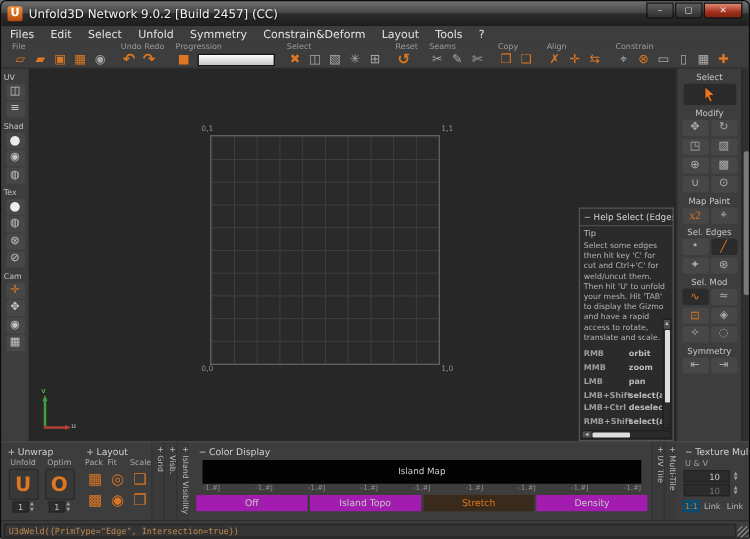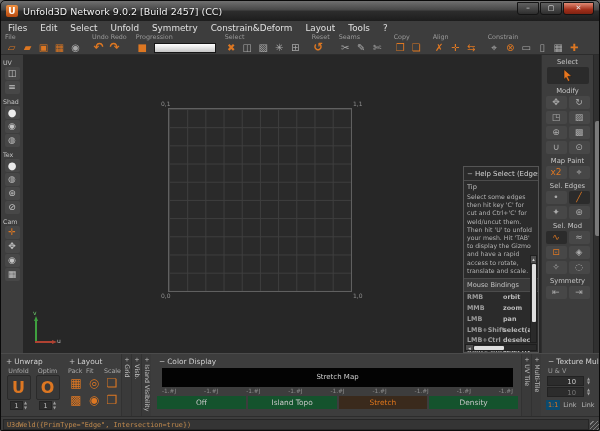--- a/index.html
+++ b/index.html
@@ -16,21 +16,21 @@
   .win-controls{margin-left:auto;display:flex;gap:1px;align-self:flex-start;margin-top:1px;}
   .win-btn{width:22px;height:13px;background:linear-gradient(#5f5f5f,#2e2e2e);border:1px solid #141414;
     border-radius:0 0 3px 3px;color:#e6e6e6;font-size:7px;text-align:center;line-height:11px;box-sizing:border-box;}
   .win-btn.close{width:31px;background:linear-gradient(#e28a74,#a22f1a 60%,#7e2212);}
   
   .menubar{position:absolute;top:20px;left:0;right:0;height:13px;background:#3d3d3d;border-bottom:1px solid #333;
     display:flex;align-items:center;padding-left:7px;gap:13px;}
   .menu-item{font-size:8.8px;color:#e0e0e0;white-space:nowrap;}
   
   .toolbar{position:absolute;top:33px;left:0;right:0;height:21px;background:#3d3d3d;
-    border-bottom:1px solid #2c2c2c;display:flex;padding-left:3px;box-sizing:border-box;}
+    border-bottom:1px solid #2c2c2c;display:flex;padding-left:3px;box-sizing:border-box;justify-content:center;}
   .tb-group{display:flex;flex-direction:column;margin-right:8px;flex:none;}
   .tb-label{font-size:6.4px;color:#9a9a9a;height:7px;line-height:7px;padding-left:1px;white-space:nowrap;}
   .tb-icons{display:flex;gap:1px;align-items:center;height:13px;}
   .ti{width:15px;height:13px;font-size:10px;line-height:13px;text-align:center;color:#dd7722;cursor:default;}
   .ti.gray{color:#a8a8a8;}
   .ti.big{font-size:12px;font-weight:bold;}
   .progress{width:60px;height:8px;background:linear-gradient(#ffffff,#c6c6c6);border:1px solid #161616;margin-left:3px;}
   
   .leftbar{position:absolute;left:0;top:54px;width:22px;bottom:79px;background:#3d3d3d;border-right:1px solid #2e2e2e;}
   .ls-label{font-size:6.3px;color:#c3c3c3;padding-left:2px;margin-top:4px;}
@@ -71,21 +71,21 @@
   .hp-hscroll .arrow{position:absolute;left:0;top:0;bottom:0;width:7px;background:#4e4e4e;color:#ccc;font-size:5px;text-align:center;line-height:6px;}
   .hp-hscroll .thumb{position:absolute;left:8px;top:0.5px;width:30px;height:4.5px;background:#dedede;border-radius:1px;}
   
   .rightpanel{position:absolute;left:540px;top:54px;width:60px;height:298px;background:#3d3d3d;
     border-left:1px solid #2e2e2e;box-sizing:border-box;}
   .rp-content{position:absolute;left:0;top:0;right:8px;bottom:0;}
   .rp-label{font-size:6.8px;color:#c6c6c6;text-align:center;margin:3px 0 1px;}
   .rp-grid{display:flex;flex-wrap:wrap;gap:2px;justify-content:center;padding:0 2px;}
   .rp-ic{width:21px;height:13px;background:#474747;border-radius:2px;color:#ababab;
     font-size:9px;line-height:13px;text-align:center;}
-  .rp-ic.orange{color:#dd7722;}
+  .rp-ic.orange{color:#dd7722;font-family:Liberation Serif, serif;}
   .rp-ic.active{background:#2b2b2b;}
   .select-btn{width:42px;height:17px;margin:1px auto 0;background:#2b2b2b;border-radius:2px;
     display:flex;align-items:center;justify-content:center;}
   .rp-scroll{position:absolute;right:0;top:0;width:8px;height:100%;background:#303030;border-left:1px solid #272727;box-sizing:border-box;}
   .rp-thumb{position:absolute;right:1px;top:66px;width:5px;height:115px;background:#7a7a7a;border-radius:2px;}
   
   .bottompanels{position:absolute;left:0;top:352px;width:600px;height:63px;background:#3d3d3d;border-top:1px solid #4b4b4b;box-sizing:border-box;}
   .bp{position:absolute;top:0;height:63px;box-sizing:border-box;}
   .bp-header{font-size:7.4px;color:#d0d0d0;padding:3px 0 0 5px;white-space:nowrap;}
   .bp-header .plus{color:#c9c9c9;margin-right:2px;}
@@ -101,21 +101,21 @@
   .layout-grid{display:grid;grid-template-columns:17px 17px 17px;gap:1px;padding-left:4px;margin-top:1px;}
   .ly-lbls{display:grid;grid-template-columns:17px 17px 17px;gap:1px;padding-left:4px;margin-top:1px;}
   .ly-ic{width:16px;height:16px;color:#dd7722;font-size:12px;text-align:center;line-height:16px;}
   .vstrips{display:flex;}
   .vstrip{writing-mode:vertical-rl;font-size:6.3px;color:#bdbdbd;background:#3a3a3a;border-left:1px solid #323232;
     width:10px;height:63px;padding-top:3px;box-sizing:border-box;white-space:nowrap;overflow:hidden;}
   .stretch-bar{margin:2px 8px 0;height:19px;background:#030303;color:#cfcfcf;font-size:7px;
     text-align:center;line-height:19px;}
   .ticks{display:flex;justify-content:space-between;margin:0 8px;font-size:5.8px;color:#8d8d8d;height:8px;align-items:center;}
   .cd-buttons{display:flex;gap:2px;margin:1px 3px 0;}
-  .cd-btn{flex:1;height:13px;background:#14532d;color:#c8c8c8;font-size:7.4px;text-align:center;line-height:13px;}
+  .cd-btn{flex:1;height:13px;background:#a21caf;color:#c8c8c8;font-size:7.4px;text-align:center;line-height:13px;}
   .cd-btn.active{background:#3a2a1c;color:#e0761c;}
   .tm-row{display:flex;align-items:center;padding-left:4px;margin-top:1px;}
   .tm-input{width:37px;height:10px;background:#2c2c2c;border:1px solid #222;color:#c8c8c8;
     font-size:6.8px;text-align:right;padding-right:7px;line-height:10px;box-sizing:border-box;}
   .tm-input.dim{color:#767676;}
   .tm-spin{display:flex;flex-direction:column;margin-left:3px;color:#9d9d9d;font-size:4px;line-height:4.5px;}
   .tm-buttons{display:flex;gap:1px;margin-top:3px;padding-left:3px;}
   .tm-btn{font-size:6.4px;color:#b9b9b9;padding:1px 2px;line-height:8px;}
   .tm-btn.active{color:#e0761c;background:#0c4a6e;border-radius:1px;}
   .tm-uv{font-size:6.5px;color:#9e9e9e;padding-left:5px;margin-top:1px;}
@@ -266,21 +266,20 @@
       <div class="ulab">u</div>
     </div>
   </div>
 
   <div class="help-popup">
     <div class="hp-header">
       <span class="dash">−</span><span>Help Select (Edges)</span>
     </div>
     <div class="hp-tip-label">Tip</div>
     <div class="hp-text">Select some edges then hit key 'C' for cut and Ctrl+'C' for weld/uncut them. Then hit 'U' to unfold your mesh. Hit 'TAB' to display the Gizmo and have a rapid access to rotate, translate and scale.</div>
-    <div class="hp-bind-label">Mouse Bindings</div>
     <div class="hp-rows">
       <div class="hp-row">
         <span class="hp-key">RMB</span>
         <span class="hp-action">orbit</span>
       </div>
       <div class="hp-row">
         <span class="hp-key">MMB</span>
         <span class="hp-action">zoom</span>
       </div>
       <div class="hp-row">
@@ -416,21 +415,21 @@
     <div class="bp vstrips" style="left:120px;width:33px;">
       <div class="vstrip"><span>+</span> <span>Grid</span></div>
       <div class="vstrip"><span>+</span> <span>Visb.</span></div>
       <div class="vstrip"><span>+</span> <span>Island Visibility</span></div>
     </div>
 
     <div class="bp" style="left:153px;width:367px;">
       <div class="bp-header">
         <span class="plus">−</span><span>Color Display</span>
       </div>
-      <div class="stretch-bar">Stretch Map</div>
+      <div class="stretch-bar">Island Map</div>
       <div class="ticks">
         <span>-1.#J</span>
         <span>-1.#J</span>
         <span>-1.#J</span>
         <span>-1.#J</span>
         <span>-1.#J</span>
         <span>-1.#J</span>
         <span>-1.#J</span>
         <span>-1.#J</span>
         <span>-1.#J</span>

